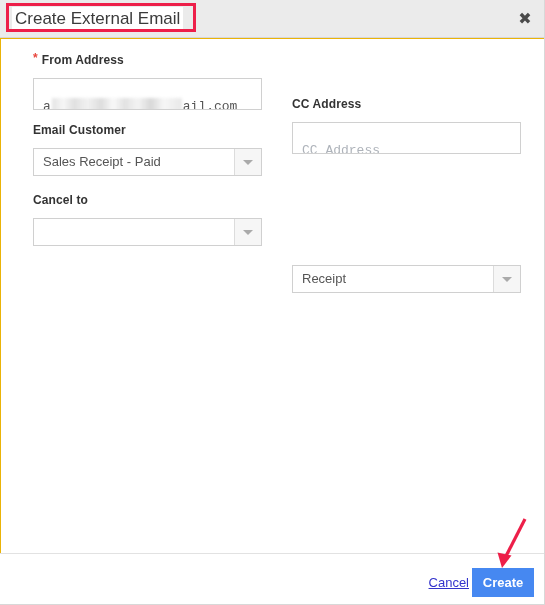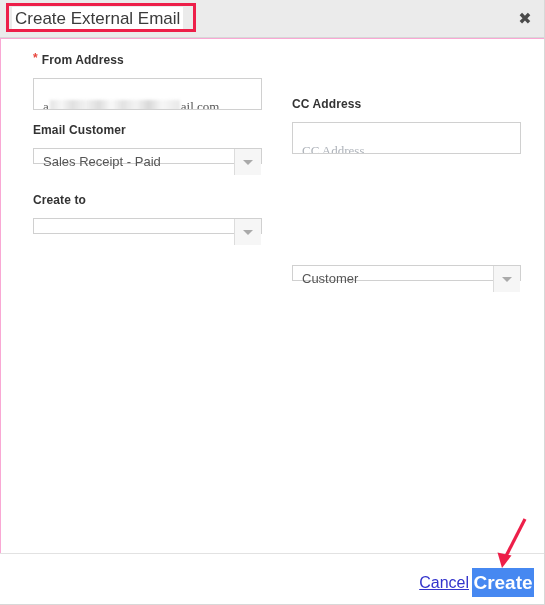--- a/index.html
+++ b/index.html
@@ -12,21 +12,21 @@
     background: #ffffff;
     font-family: "Liberation Sans", sans-serif;
     -webkit-font-smoothing: antialiased;
     overflow: hidden;
   }
 
   .dialog {
     position: relative;
     width: 545px;
     height: 605px;
-    background: #f9a8d4;
+    background: #eab308;
     box-sizing: border-box;
     border-right: 1px solid #d8d8d8;
     border-bottom: 1px solid #d8d8d8;
     overflow: hidden;
   }
 
   
   .dialog-header {
     position: absolute;
     left: 0;
@@ -127,21 +127,21 @@
     height: 20px;
     box-sizing: border-box;
     border: 1px solid #d0d0d0;
     background: #ffffff;
     font-size: 13px;
     color: #555555;
     line-height: 26px;
     padding: 15px 9px;
     overflow: hidden;
     white-space: nowrap;
-    font-family: Liberation Serif, serif;
+    font-family: Liberation Mono, monospace;
   }
   .text-input.placeholder {
     color: #aeb3ba;
   }
 
   
   .redacted-value {
     position: relative;
     display: block;
     line-height: 26px;
@@ -171,21 +171,21 @@
         rgba(243,243,243,.72) 86%,
         rgba(230,230,230,.92) 100%);
     filter: blur(1.4px);
     border-radius: 1px;
   }
 
   
   .select-box {
     position: relative;
     width: 229px;
-    height: 16px;
+    height: 28px;
     box-sizing: border-box;
     border: 1px solid #d0d0d0;
     background: #ffffff;
     cursor: pointer;
   }
   .select-value {
     position: absolute;
     left: 9px;
     top: 0;
     right: 30px;
@@ -229,35 +229,35 @@
     width: 545px;
     height: 52px;
     background: #ffffff;
     border-top: 1px solid #e2e2e2;
     box-sizing: border-box;
   }
   .cancel-link {
     position: absolute;
     right: 76px;
     top: 21px;
-    font-size: 16px;
+    font-size: 13px;
     color: #3333cc;
     text-decoration: underline;
     cursor: pointer;
     line-height: 16px;
   }
   .create-button {
     position: absolute;
     right: 11px;
     top: 14px;
     width: 62px;
     height: 29px;
     background: #4688f1;
     color: #ffffff;
-    font-size: 19px;
+    font-size: 13px;
     font-weight: bold;
     line-height: 29px;
     text-align: center;
     border: none;
     cursor: pointer;
     font-family: "Liberation Sans", sans-serif;
     padding: 0;
   }
 
   
@@ -303,32 +303,32 @@
 
     <div class="field col-left row-2">
       <div class="field-label">Email Customer</div>
       <div class="select-box">
         <span class="select-value">Sales Receipt - Paid</span>
         <span class="select-arrow"></span>
       </div>
     </div>
 
     <div class="field col-left row-3">
-      <div class="field-label">Create to</div>
+      <div class="field-label">Cancel to</div>
       <div class="select-box">
         <span class="select-arrow"></span>
       </div>
     </div>
 
     <div class="field col-right row-3">
       <div class="field-label">
         <span class="label-spacer"></span>
       </div>
       <div class="select-box">
-        <span class="select-value">Customer</span>
+        <span class="select-value">Receipt</span>
         <span class="select-arrow"></span>
       </div>
     </div>
 
   </div>
 
   <div class="dialog-footer">
     <a class="cancel-link">Cancel</a>
     <button class="create-button">Create</button>
   </div>

